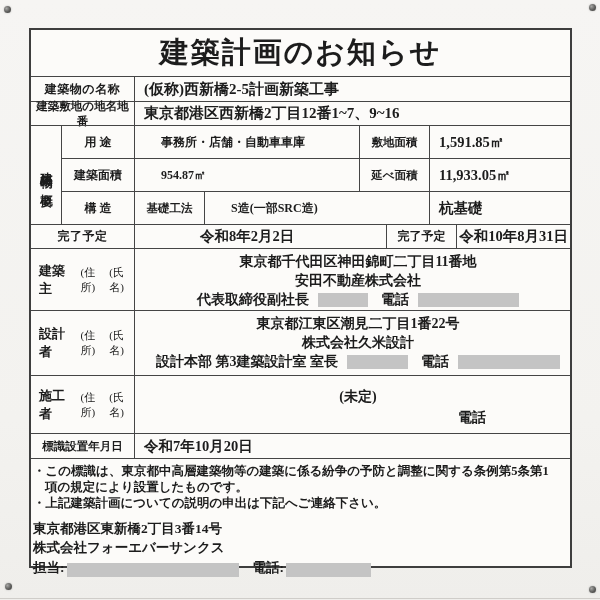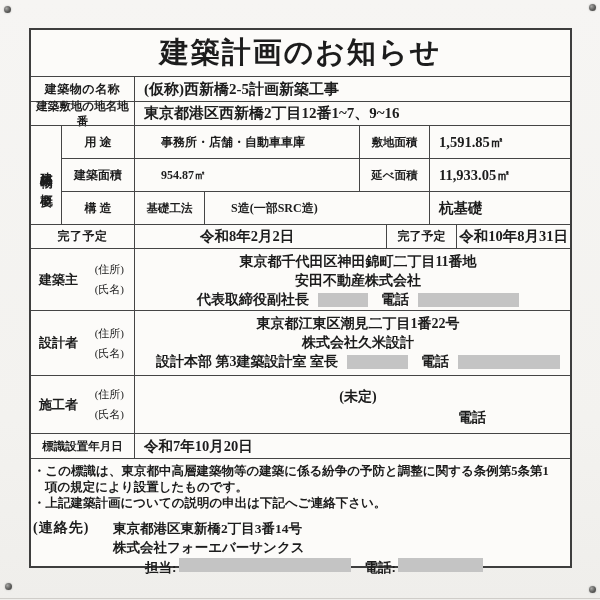--- a/index.html
+++ b/index.html
@@ -74,21 +74,21 @@
   .sch-val2 { flex:1; justify-content:center; font-size:14.5px; font-weight:600; }
 
   .party-owner { height:62px; }
   .party-designer { height:65px; }
   .party-builder { height:58px; }
   .role-cell {
     width:103px; flex-shrink:0; padding:0 10px 0 8px;
     justify-content:space-between;
   }
   .role { font-size:13px; font-weight:600; }
-  .addr-name { display:flex; flex-direction:column; gap:5px; font-size:11px; text-align:right; }
+  .addr-name { display:flex; flex-direction:row; gap:5px; font-size:11px; text-align:right; }
   .party-val { flex:1; padding:3px 0 0 11px; font-size:14px; font-weight:600;
                display:flex; flex-direction:column; }
   .party-val .pline { line-height:19px; display:flex; align-items:center; }
   .redact { background:#c4c4c4; height:14px; display:inline-block; }
   .bx-owner1 { width:50px;  margin-left:9px; }
   .bx-owner2 { width:101px; margin-left:9px; }
   .bx-des1   { width:61px;  margin-left:9px; }
   .bx-des2   { width:102px; margin-left:9px; }
   .phone-word { margin-left:13px; }
   .builder-l1 { line-height:20px; margin-top:8px; }
@@ -97,21 +97,21 @@
   .signdate { height:25px; }
   .signdate .lbl { font-size:11.5px; letter-spacing:0; }
   .signdate .val { font-size:14.5px; }
 
   .footer { flex:1; padding:5px 10px 0 2px; display:block; }
   .note { font-size:12.5px; font-weight:600; line-height:15.5px;
           padding-left:12px; text-indent:-12px; margin-bottom:1px; }
   .contact { margin-top:7px; display:flex; }
   .contact-lbl { width:80px; font-size:14px; font-weight:600; flex-shrink:0; letter-spacing:1px; }
   .contact-body { font-size:13.5px; font-weight:600; line-height:19.5px; }
-  .contact-line3 { display:flex; align-items:flex-start;margin-left:32px; }
+  .contact-line3 { display:flex; align-items:flex-end; }
   .bx-tanto { width:172px; margin-left:2px; }
   .bx-cphone { width:85px; margin-left:2px; }
   .cphone-word { margin-left:14px; }
 </style>
 </head>
 <body>
 
 <div class="panel">
   <div class="screw tl"></div>
   <div class="screw tr"></div>
@@ -224,21 +224,20 @@
 
     <div class="row signdate">
       <div class="cell lbl">標識設置年月日</div>
       <div class="cell val">令和7年10月20日</div>
     </div>
 
     <div class="footer">
       <div class="note">・この標識は、東京都中高層建築物等の建築に係る紛争の予防と調整に関する条例第5条第1項の規定により設置したものです。</div>
       <div class="note">・上記建築計画についての説明の申出は下記へご連絡下さい。</div>
       <div class="contact">
-        <div class="contact-lbl">(連絡先)</div>
         <div class="contact-body">
           <div>東京都港区東新橋2丁目3番14号</div>
           <div>株式会社フォーエバーサンクス</div>
           <div class="contact-line3">
             <span>担当:</span>
             <span class="redact bx-tanto"></span>
             <span class="cphone-word">電話:</span>
             <span class="redact bx-cphone"></span>
           </div>
         </div>

